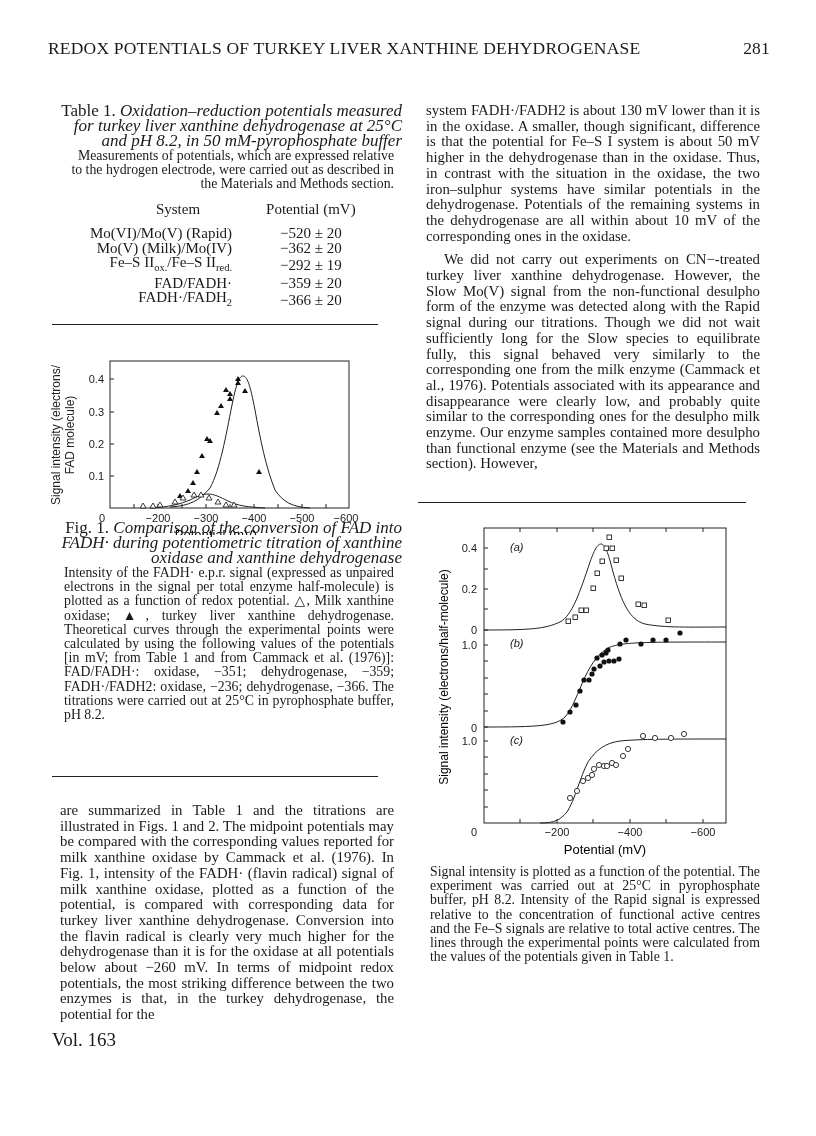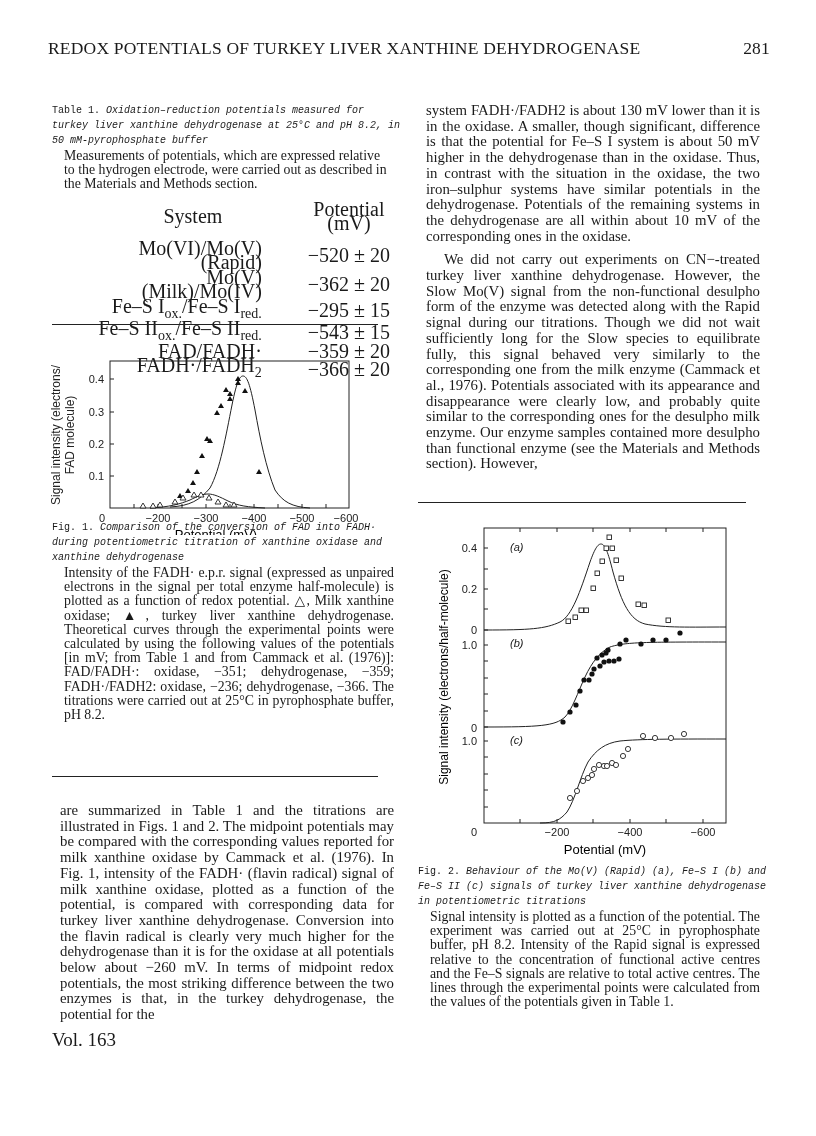--- a/index.html
+++ b/index.html
@@ -3,28 +3,28 @@
 <meta charset="utf-8">
 <style>
   html,body{margin:0;padding:0;background:#fff;}
   body{width:816px;height:1136px;position:relative;overflow:hidden;font-family:"Liberation Serif","DejaVu Serif",serif;color:#1a1a1a;}
   .abs{position:absolute;}
   .running-head{left:48px;top:38px;width:722px;font-size:17.5px;letter-spacing:0.2px;}
   .running-head .pn{position:absolute;right:0;top:0;}
   .col{position:absolute;width:350px;}
   .left{left:52px;}
   .right{left:418px;}
-  .cap-title{font-size:10px;line-height:15px;text-align:left;font-family:Liberation Mono, monospace;}
+  .cap-title{font-size:17px;line-height:15px;text-align:right;}
   .cap-title .lbl{font-style:normal;}
   .cap-title i{font-style:italic;}
   .cap-body{font-size:13.8px;line-height:14.2px;text-align:justify;margin:1px 8px 0 12px;}
   .para{font-size:14.8px;line-height:15.7px;text-align:justify;}
   .para p{margin:8px;}
   .para p.indent{text-indent:18px;}
-  table.t1{border-collapse:collapse;margin:10px 0 0 38px;font-size:20px;line-height:14.5px;}
+  table.t1{border-collapse:collapse;margin:10px 0 0 38px;font-size:15px;line-height:14.5px;}
   table.t1 th{font-weight:normal;padding:0 0 10px 0;}
   table.t1 td{padding:0;text-align:right;}
   table.t1 td.sys{padding-right:34px;}
   table.t1 td.pot{text-align:center;}
   .rule{height:1px;background:#222;position:absolute;}
   .volume{font-size:19px;}
   svg text{font-family:"Liberation Sans","DejaVu Sans",sans-serif;}
   sub{font-size:70%;}
 </style>
 </head>
@@ -33,44 +33,40 @@
 <div class="abs running-head">
   <span>REDOX POTENTIALS OF TURKEY LIVER XANTHINE DEHYDROGENASE</span>
   <span class="pn">281</span>
 </div>
 
 <div class="col left" style="top:103px;">
   <div class="cap-title">
     <span class="lbl">Table 1.</span>
     <i>Oxidation–reduction potentials measured for turkey liver xanthine dehydrogenase at 25°C and pH 8.2, in 50 mM-pyrophosphate buffer</i>
   </div>
-  <div class="cap-body" style="text-align:left;margin-left:12px;">Measurements of potentials, which are expressed relative to the hydrogen electrode, were carried out as described in the Materials and Methods section.</div>
+  <div class="cap-body" style="text-align:right;margin-left:12px;">Measurements of potentials, which are expressed relative to the hydrogen electrode, were carried out as described in the Materials and Methods section.</div>
   <table class="t1">
     <thead>
       <tr>
         <th>System</th>
         <th>Potential (mV)</th>
       </tr>
     </thead>
     <tbody>
       <tr>
         <td class="sys">Mo(VI)/Mo(V) (Rapid)</td>
         <td class="pot">−520 ± 20</td>
       </tr>
       <tr>
         <td class="sys">Mo(V) (Milk)/Mo(IV)</td>
         <td class="pot">−362 ± 20</td>
       </tr>
       <tr>
-        <td class="sys">Fe–S I<sub>ox.</sub>/Fe–S I<sub>red.</sub></td>
-        <td class="pot">−295 ± 15</td>
-      </tr>
-      <tr>
         <td class="sys">Fe–S II<sub>ox.</sub>/Fe–S II<sub>red.</sub></td>
-        <td class="pot">−543 ± 15</td>
+        <td class="pot">−292 ± 19</td>
       </tr>
       <tr>
         <td class="sys">FAD/FADH·</td>
         <td class="pot">−359 ± 20</td>
       </tr>
       <tr>
         <td class="sys">FADH·/FADH<sub>2</sub></td>
         <td class="pot">−366 ± 20</td>
       </tr>
     </tbody>
@@ -291,18 +287,14 @@
       <circle cx="203" cy="234" r="2.6"></circle>
     <circle cx="208" cy="227" r="2.6"></circle>
       <circle cx="223" cy="214" r="2.6"></circle>
       <circle cx="235" cy="216" r="2.6"></circle>
     <circle cx="251" cy="216" r="2.6"></circle>
       <circle cx="264" cy="212" r="2.6"></circle>
   </g>
 </svg>
 
 <div class="col right" style="top:864px;">
-  <div class="cap-title">
-    <span>Fig. 2.</span>
-    <i>Behaviour of the Mo(V) (Rapid) (a), Fe–S I (b) and Fe–S II (c) signals of turkey liver xanthine dehydrogenase in potentiometric titrations</i>
-  </div>
   <div class="cap-body">Signal intensity is plotted as a function of the potential. The experiment was carried out at 25°C in pyrophosphate buffer, pH 8.2. Intensity of the Rapid signal is expressed relative to the concentration of functional active centres and the Fe–S signals are relative to total active centres. The lines through the experimental points were calculated from the values of the potentials given in Table 1.</div>
 </div>
 
 </body></html>

